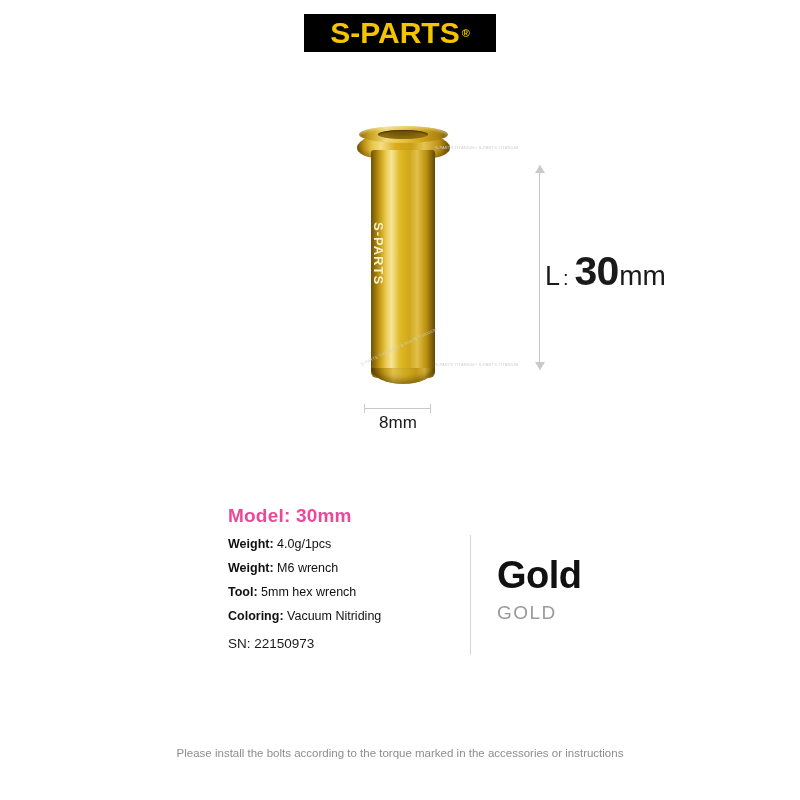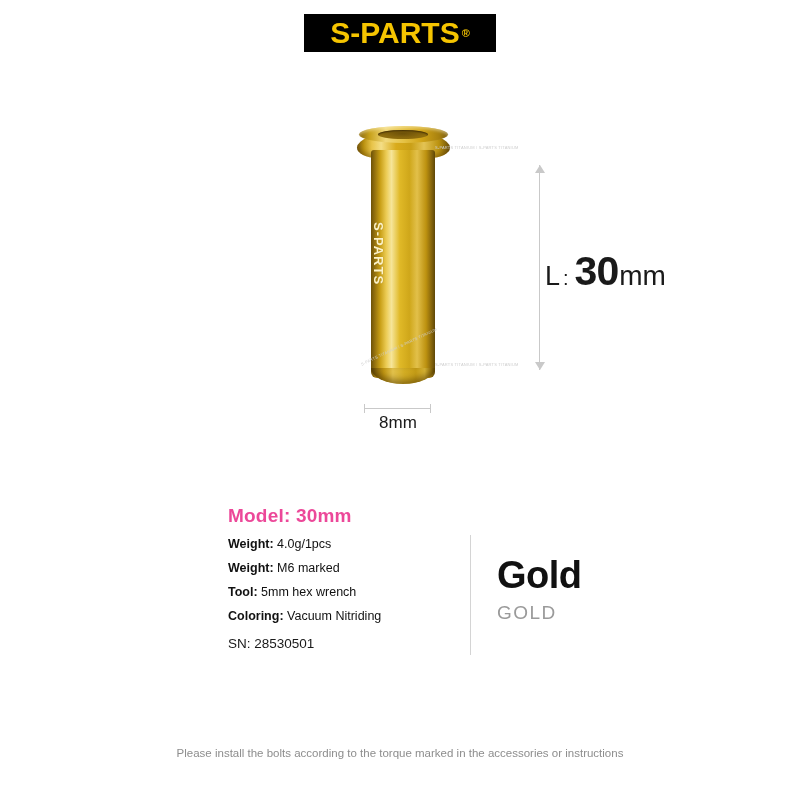--- a/index.html
+++ b/index.html
@@ -325,31 +325,31 @@
 <div class="diam-label">8mm</div>
 
 <div class="spec-block">
   <div class="spec-model">Model: 30mm</div>
   <div class="spec-line">
     <b>Weight:</b>
     <span>4.0g/1pcs</span>
   </div>
   <div class="spec-line">
     <b>Weight:</b>
-    <span>M6 marked</span>
+    <span>M6 wrench</span>
   </div>
   <div class="spec-line">
     <b>Tool:</b>
     <span>5mm hex wrench</span>
   </div>
   <div class="spec-line">
     <b>Coloring:</b>
     <span>Vacuum Nitriding</span>
   </div>
-  <div class="spec-sn">SN: 28530501</div>
+  <div class="spec-sn">SN: 22150973</div>
 </div>
 
 <div class="divider"></div>
 
 <div class="color-block">
   <div class="color-name">Gold</div>
   <div class="color-sub">GOLD</div>
 </div>
 
 <div class="footer-note">Please install the bolts according to the torque marked in the accessories or instructions</div>

